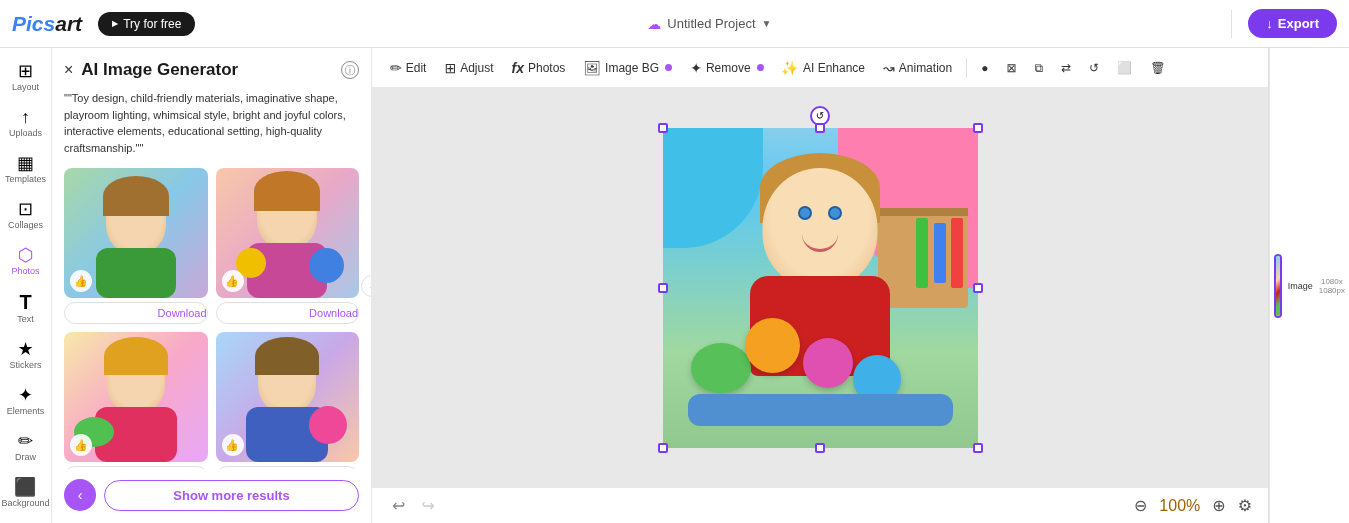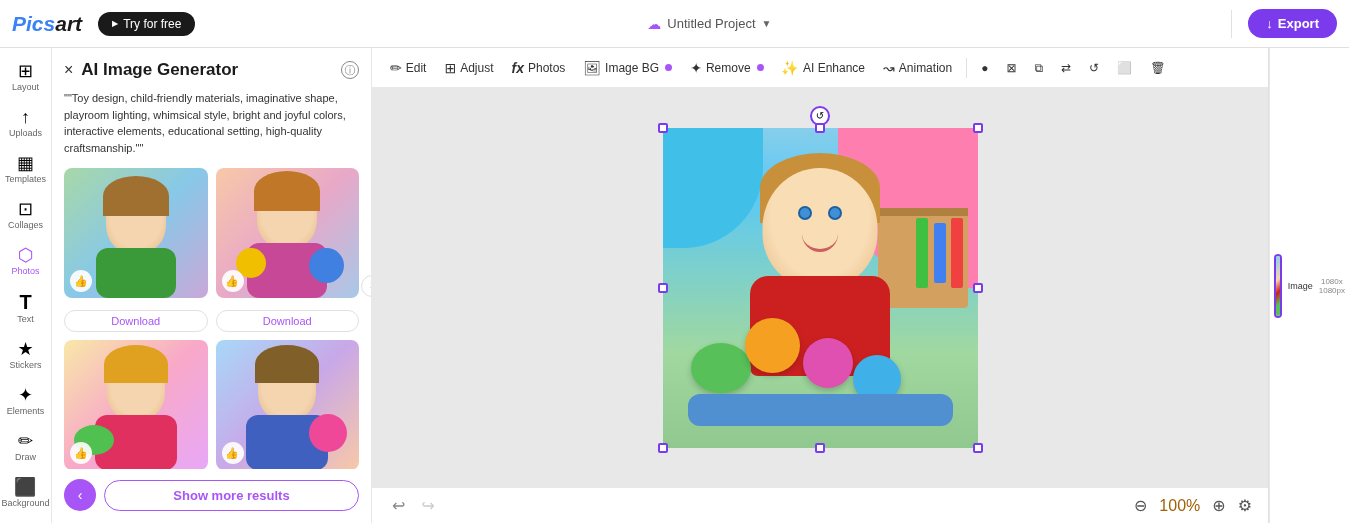--- a/index.html
+++ b/index.html
@@ -31,21 +31,21 @@
     .ai-panel-title { font-size: 17px; font-weight: 700; color: #1a1a1a; flex: 1; }
     .ai-panel-info { background: none; border: none; cursor: pointer; color: #888; font-size: 14px; border: 1.5px solid #888; border-radius: 50%; width: 18px; height: 18px; display: flex; align-items: center; justify-content: center; font-size: 11px; }
     .ai-prompt { font-size: 11px; color: #333; line-height: 1.5; margin-bottom: 12px; }
     .ai-images { display: grid; grid-template-columns: 1fr 1fr; gap: 8px; overflow-y: auto; flex: 1; }
     .ai-image-placeholder { width: 100%; aspect-ratio: 1; background: linear-gradient(135deg, #e8f4e8 0%, #d0e8f0 50%, #f0d0e8 100%); position: relative; display: flex; align-items: flex-end; justify-content: center; }
     .ai-img-1 { background: linear-gradient(135deg, #a8d8a8 0%, #88c8e8 50%, #c8a8d8 100%); }
     .ai-img-2 { background: linear-gradient(135deg, #f8c8a8 0%, #e8a8c8 50%, #a8c8e8 100%); }
     .ai-img-3 { background: linear-gradient(135deg, #f8e8a8 0%, #f8a8c8 50%, #e8a8f8 100%); }
     .ai-img-4 { background: linear-gradient(135deg, #a8d8f8 0%, #c8a8e8 50%, #f8c8a8 100%); }
     .thumb-icon { position: absolute; bottom: 6px; left: 6px; background: rgba(255,255,255,0.9); border-radius: 50%; width: 22px; height: 22px; display: flex; align-items: center; justify-content: center; font-size: 11px; }
-    .download-btn { display: block; width: 100%; background: rgba(255,255,255,0.9); border: 1px solid #e0e0e0; border-radius: 12px; padding: 4px 0; font-size: 11px; color: #a855f7; font-weight: 500; cursor: pointer; text-align: center; margin-top: 12px; }
+    .download-btn { display: block; width: 100%; background: rgba(255,255,255,0.9); border: 1px solid #e0e0e0; border-radius: 12px; padding: 4px 0; font-size: 11px; color: #a855f7; font-weight: 500; cursor: pointer; text-align: right; margin-top: 4px; }
     .show-more-row { display: flex; align-items: center; gap: 8px; margin-top: 10px; }
     .back-btn { background: #a855f7; border: none; border-radius: 50%; width: 32px; height: 32px; display: flex; align-items: center; justify-content: center; color: white; cursor: pointer; font-size: 14px; flex-shrink: 0; }
     .show-more-btn { flex: 1; border: 1.5px solid #a855f7; border-radius: 20px; background: #fff; color: #a855f7; font-size: 13px; font-weight: 600; padding: 7px 0; cursor: pointer; }
 
     
     .toolbar { display: flex; align-items: center; background: #fff; border-bottom: 1px solid #e8e8e8; padding: 0 10px; height: 40px; gap: 2px; flex-shrink: 0; }
     .tool-btn { display: flex; align-items: center; gap: 4px; padding: 4px 8px; border: none; background: none; cursor: pointer; font-size: 12px; color: #333; border-radius: 5px; white-space: nowrap; }
     .tool-icon { font-size: 14px; }
     .tool-sep { width: 1px; height: 20px; background: #e0e0e0; margin: 0 4px; }
     .tool-btn-wrap { position: relative; }

